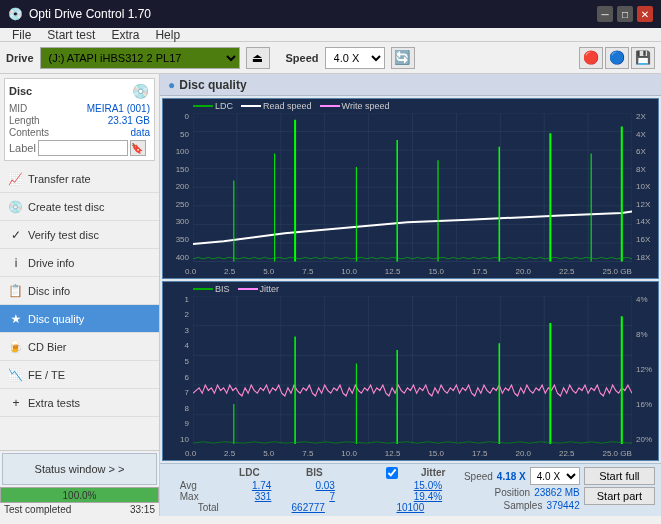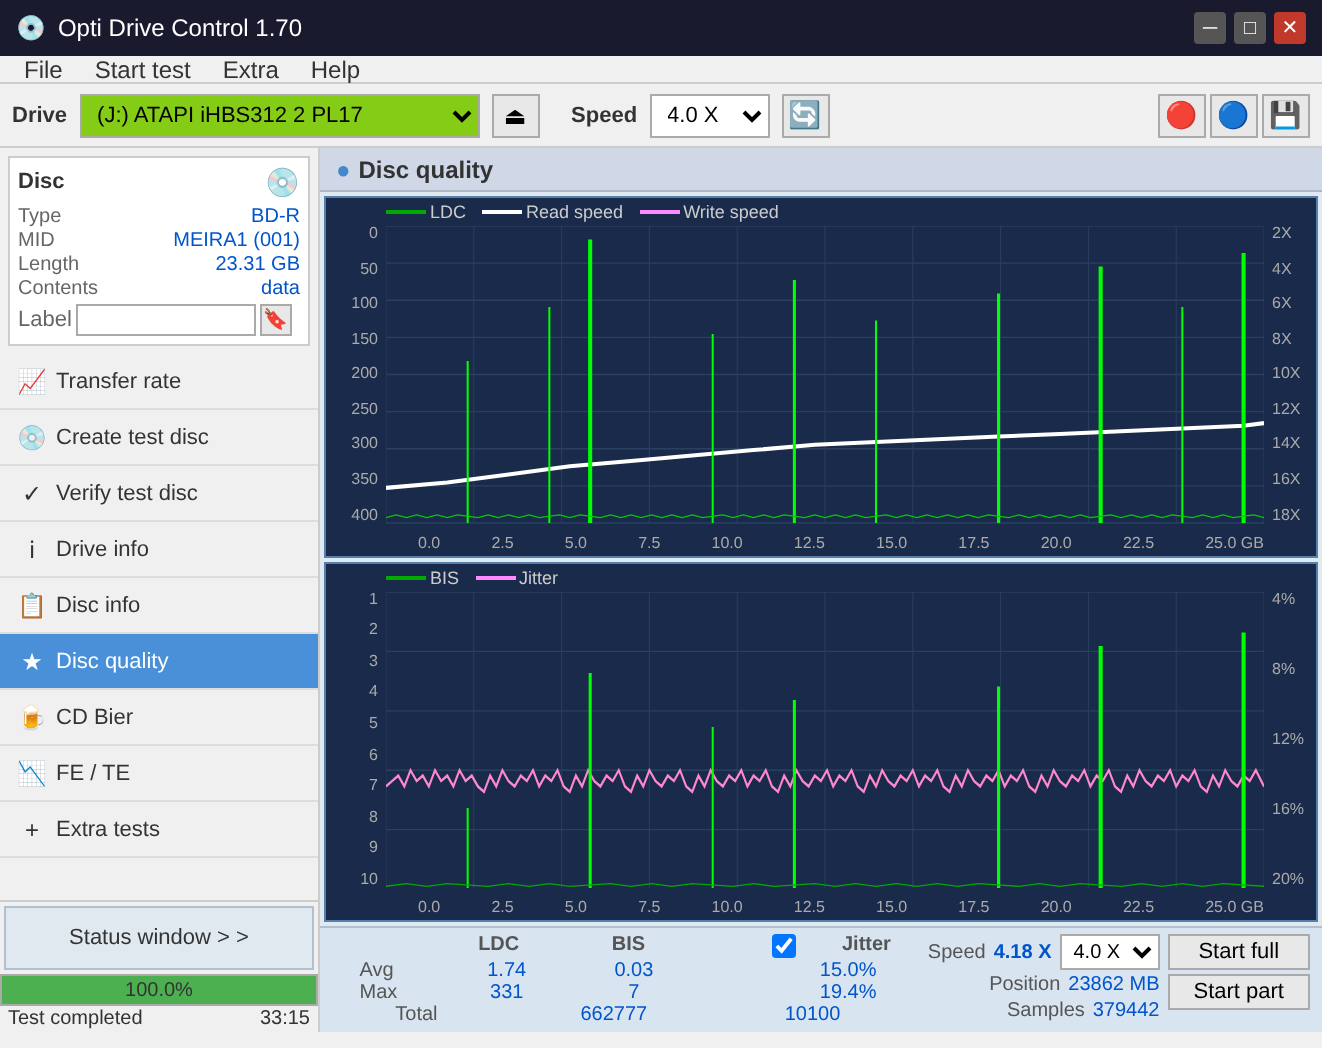--- a/index.html
+++ b/index.html
@@ -62,21 +62,21 @@
       padding: 0 6px;
       border-bottom: 1px solid #ccc;
       gap: 6px;
     }
     .drive-label { font-size: 11px; font-weight: bold; color: #333; }
     .drive-select {
       height: 22px;
       padding: 0 4px;
       font-size: 11px;
       border: 1px solid #aaa;
-      background: #84cc16;
+      background: #4d7c0f;
       min-width: 200px;
     }
     .eject-btn {
       width: 24px; height: 22px;
       background: #e8e8e8;
       border: 1px solid #aaa;
       cursor: pointer;
       display: flex; align-items: center; justify-content: center;
       font-size: 12px;
     }
@@ -337,21 +337,21 @@
       color: #aaa;
       text-align: left;
       padding-left: 2px;
       line-height: 1;
     }
 
     
     .chart-x-axis {
       position: absolute;
       bottom: 2px;
-      left: 46px;
+      left: 22px;
       right: 26px;
       display: flex;
       justify-content: space-between;
     }
     .x-label {
       font-size: 8px;
       color: #aaa;
       text-align: center;
     }
 
@@ -381,21 +381,21 @@
       font-size: 10px;
       font-weight: bold;
       color: #555;
       margin-bottom: 1px;
     }
     .stats-row {
       display: flex;
       justify-content: space-around;
       font-size: 10px;
     }
-    .stats-val { color: #0055cc; min-width: 36px; text-align: center; }
+    .stats-val { color: #0055cc; min-width: 36px; text-align: right; text-decoration: underline; }
     .stats-label { color: #555; min-width: 28px; }
 
     .stats-right {
       display: flex;
       flex-direction: column;
       gap: 2px;
       align-items: flex-end;
     }
     .stats-right-row {
       display: flex;
@@ -499,24 +499,20 @@
 <div class="main-layout">
 
   <div class="sidebar">
 
     <div class="disc-panel">
       <div class="disc-panel-header">
         <span class="disc-panel-title">Disc</span>
         <span class="disc-icon">💿</span>
       </div>
       <div class="disc-row">
-        <span class="disc-row-label">Type</span>
-        <span class="disc-row-value">BD-R</span>
-      </div>
-      <div class="disc-row">
         <span class="disc-row-label">MID</span>
         <span class="disc-row-value">MEIRA1 (001)</span>
       </div>
       <div class="disc-row">
         <span class="disc-row-label">Length</span>
         <span class="disc-row-value">23.31 GB</span>
       </div>
       <div class="disc-row">
         <span class="disc-row-label">Contents</span>
         <span class="disc-row-value">data</span>

